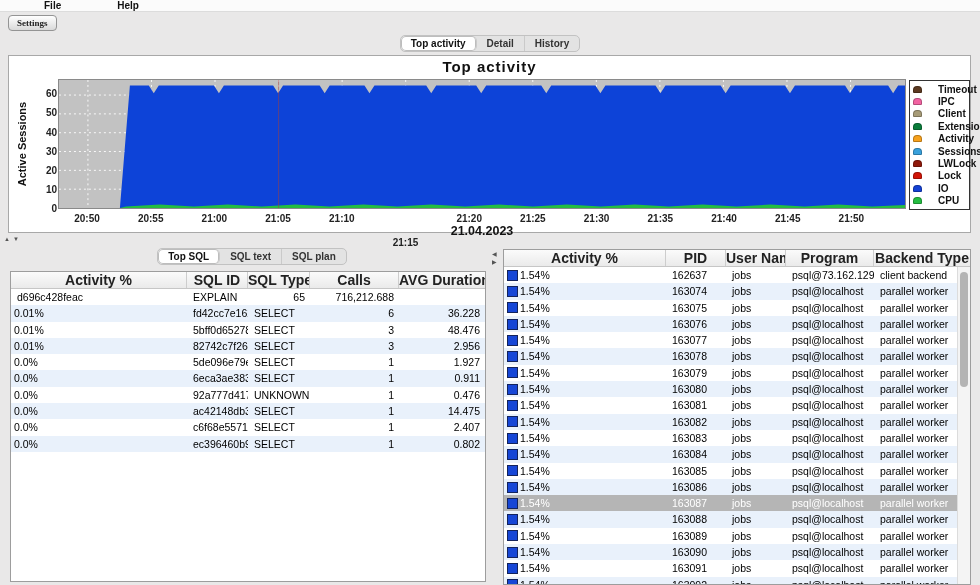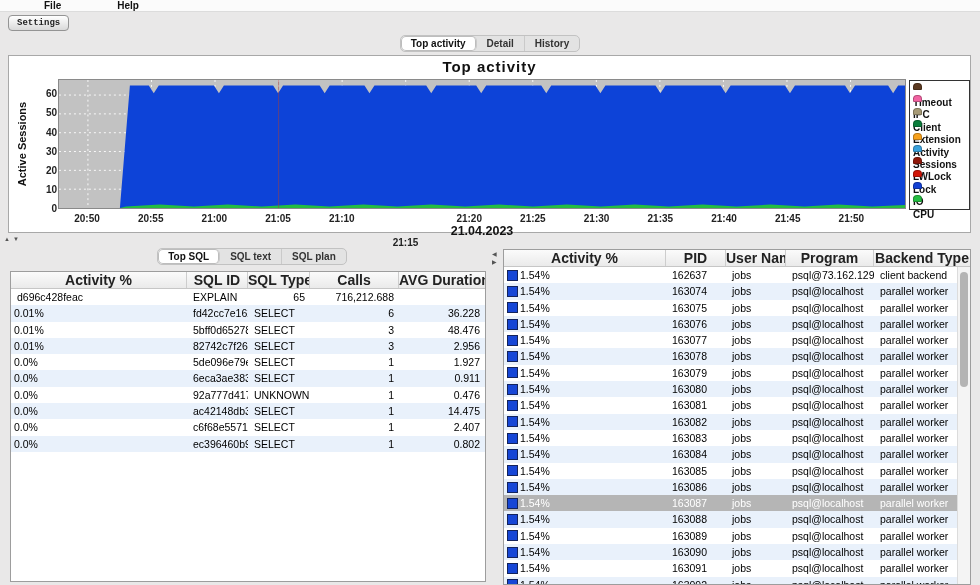--- a/index.html
+++ b/index.html
@@ -5,40 +5,40 @@
   *{box-sizing:border-box;margin:0;padding:0;}
   html,body{width:980px;height:585px;overflow:hidden;}
   body{position:relative;background:#e9e8e8;font-family:"Liberation Sans",sans-serif;-webkit-font-smoothing:antialiased;}
 
   
   .menu-bar{position:absolute;top:0;left:0;right:0;height:12px;background:#fbfbfb;border-bottom:1px solid #dcdcdc;display:flex;gap:20px;align-items:center;padding-left:8px;}
   .menu-item{font-size:10px;font-weight:bold;color:#111;cursor:default;padding-left:36px;}
 
   
   .toolbar{position:absolute;top:13px;left:0;right:0;height:20px;}
-  .settings-btn{position:absolute;left:8px;top:2px;font-family:Liberation Mono, monospace;font-size:9px;font-weight:bold;color:#222;padding:2px 8px;border:1px solid #949494;border-radius:4px;background:linear-gradient(#ffffff,#d9d9d9);}
+  .settings-btn{position:absolute;left:8px;top:2px;font-family:Liberation Serif, serif;font-size:9px;font-weight:bold;color:#222;padding:2px 8px;border:1px solid #949494;border-radius:4px;background:linear-gradient(#ffffff,#d9d9d9);}
 
   
   .main-tab-row{position:absolute;top:35px;left:0;right:0;display:flex;justify-content:center;}
   .seg{display:inline-flex;background:#e3e3e3;border:1px solid #c2c2c2;border-radius:5px;overflow:hidden;}
   .seg-opt{padding:2px 10px;font-size:10px;font-weight:bold;color:#333;border-right:1px solid #cacaca;cursor:default;white-space:nowrap;}
   .seg-opt:last-child{border-right:none;}
   .seg-opt.sel{background:#fff;box-shadow:inset 0 0 0 1px #bdbdbd;border-radius:5px;color:#111;}
 
   
   .chart-panel{position:absolute;left:8px;top:55px;width:963px;height:178px;background:#fff;border:1px solid #a8a8a8;}
   .chart-title{position:absolute;top:2px;left:0;right:0;text-align:center;font-size:15px;font-weight:bold;letter-spacing:1px;color:#111;}
   .plot{position:absolute;left:49px;top:23px;width:848px;height:130px;background:#c2c2c2;border:1px solid #8a8a8a;}
   .plot svg{position:absolute;left:0;top:0;width:100%;height:100%;}
   .ylab{position:absolute;left:-51px;top:82px;width:128px;text-align:center;font-size:11px;font-weight:bold;color:#111;transform:rotate(-90deg);}
   .ytick{position:absolute;left:0;width:48px;text-align:right;font-size:10px;font-weight:bold;color:#222;line-height:10px;}
   .xtick{position:absolute;top:157px;transform:translateX(-50%);font-size:10px;font-weight:bold;color:#222;}
   .date-label{position:absolute;left:49px;top:168px;width:848px;text-align:center;font-size:12.5px;font-weight:bold;color:#111;}
   .legend{position:absolute;left:900px;top:24px;width:61px;height:130px;background:#fff;border:1px solid #333;padding:2px 0 0 3px;}
-  .lg-item{display:flex;align-items:flex-start;gap:7px;height:12.4px;flex-direction:column;}
+  .lg-item{display:flex;align-items:center;gap:16px;height:12.4px;}
   .lg-marker{width:9px;height:7px;border-radius:4px 4px 1px 1px;flex:0 0 auto;border:1px solid rgba(0,0,0,.25);}
   .lg-label{font-size:10px;font-weight:bold;color:#111;white-space:nowrap;}
 
   
   .h-splitter{position:absolute;top:233px;left:0;right:0;height:14px;}
   .h-splitter .arrows{position:absolute;left:4px;top:3px;font-size:6px;color:#555;letter-spacing:3px;}
   .v-splitter{position:absolute;left:488px;top:0;width:15px;height:338px;}
   .v-splitter .arrows{position:absolute;left:4px;top:3px;font-size:6px;color:#555;display:flex;flex-direction:column;gap:1px;}
 
   

